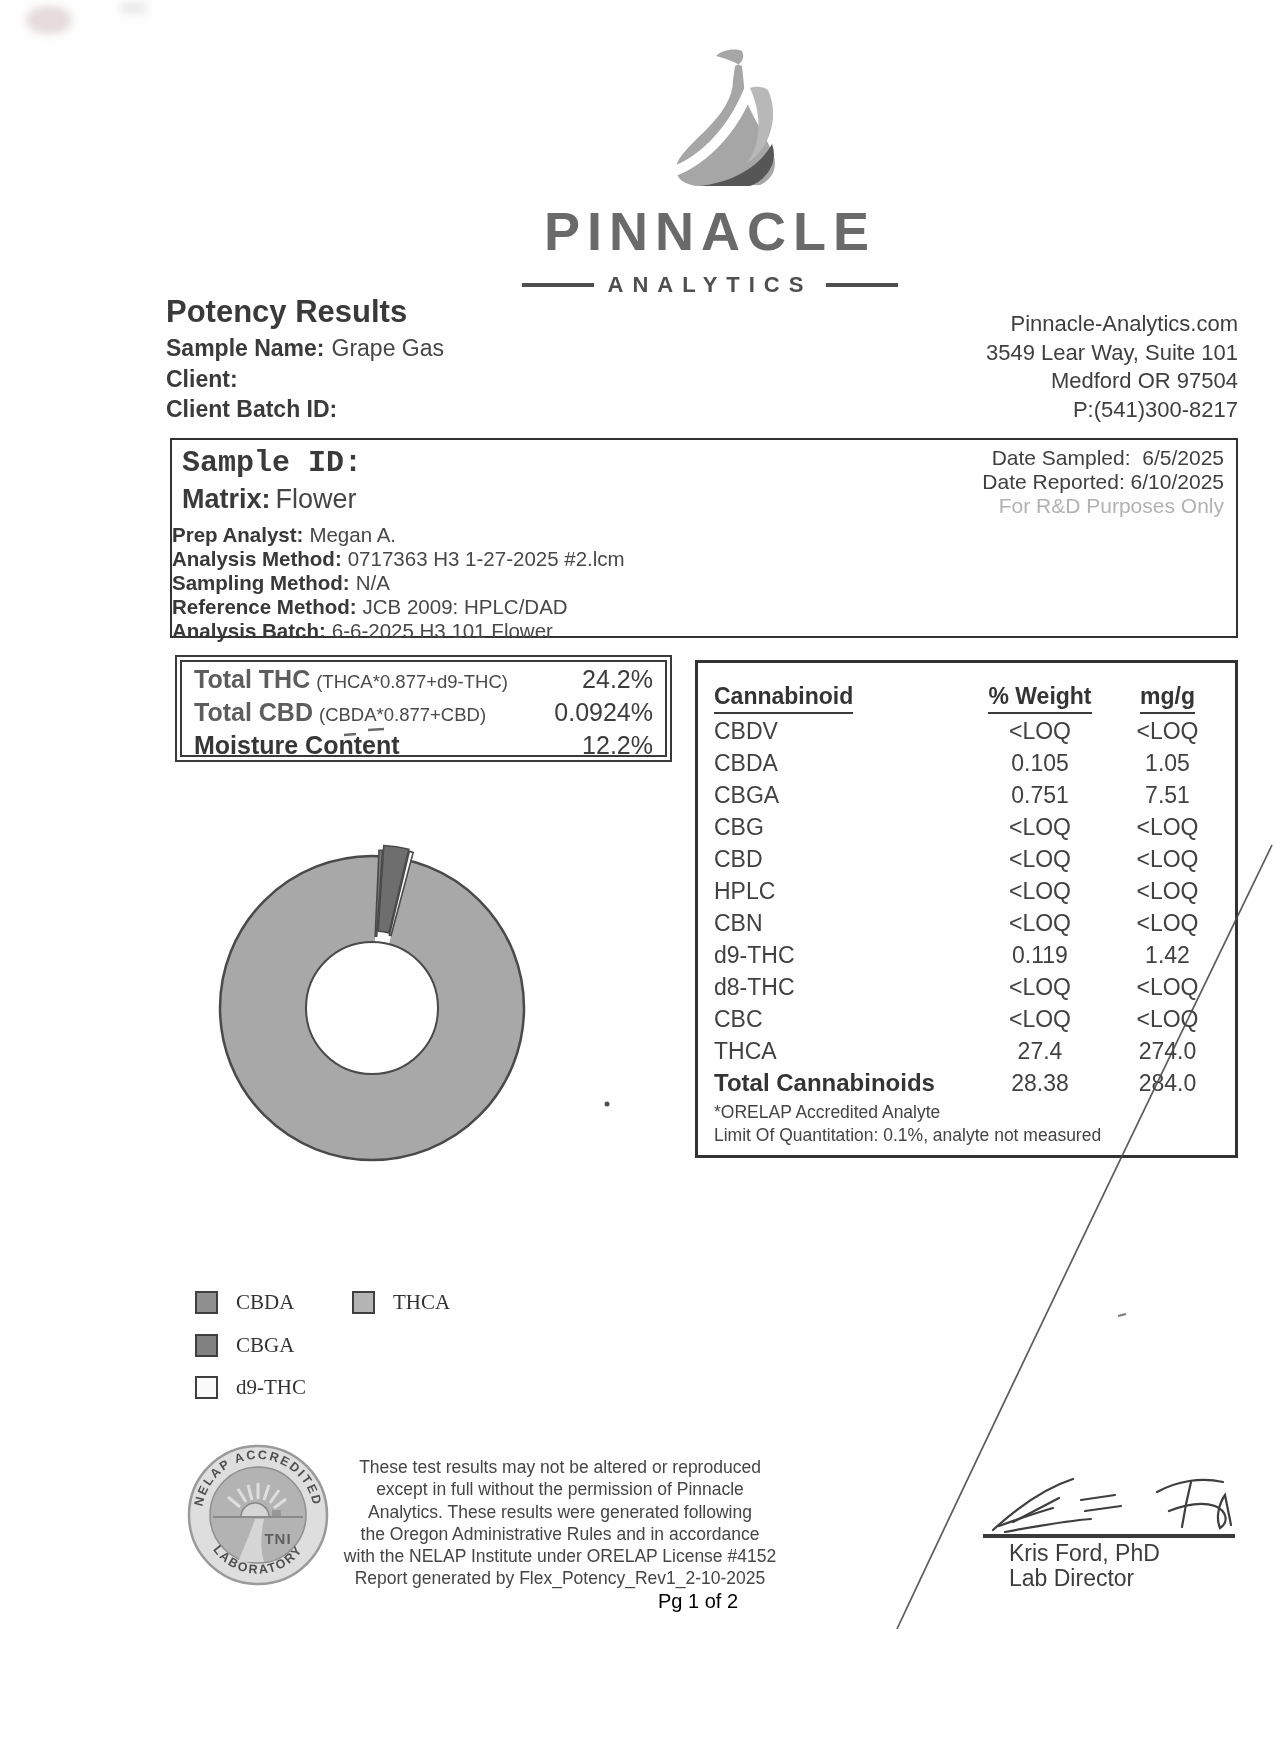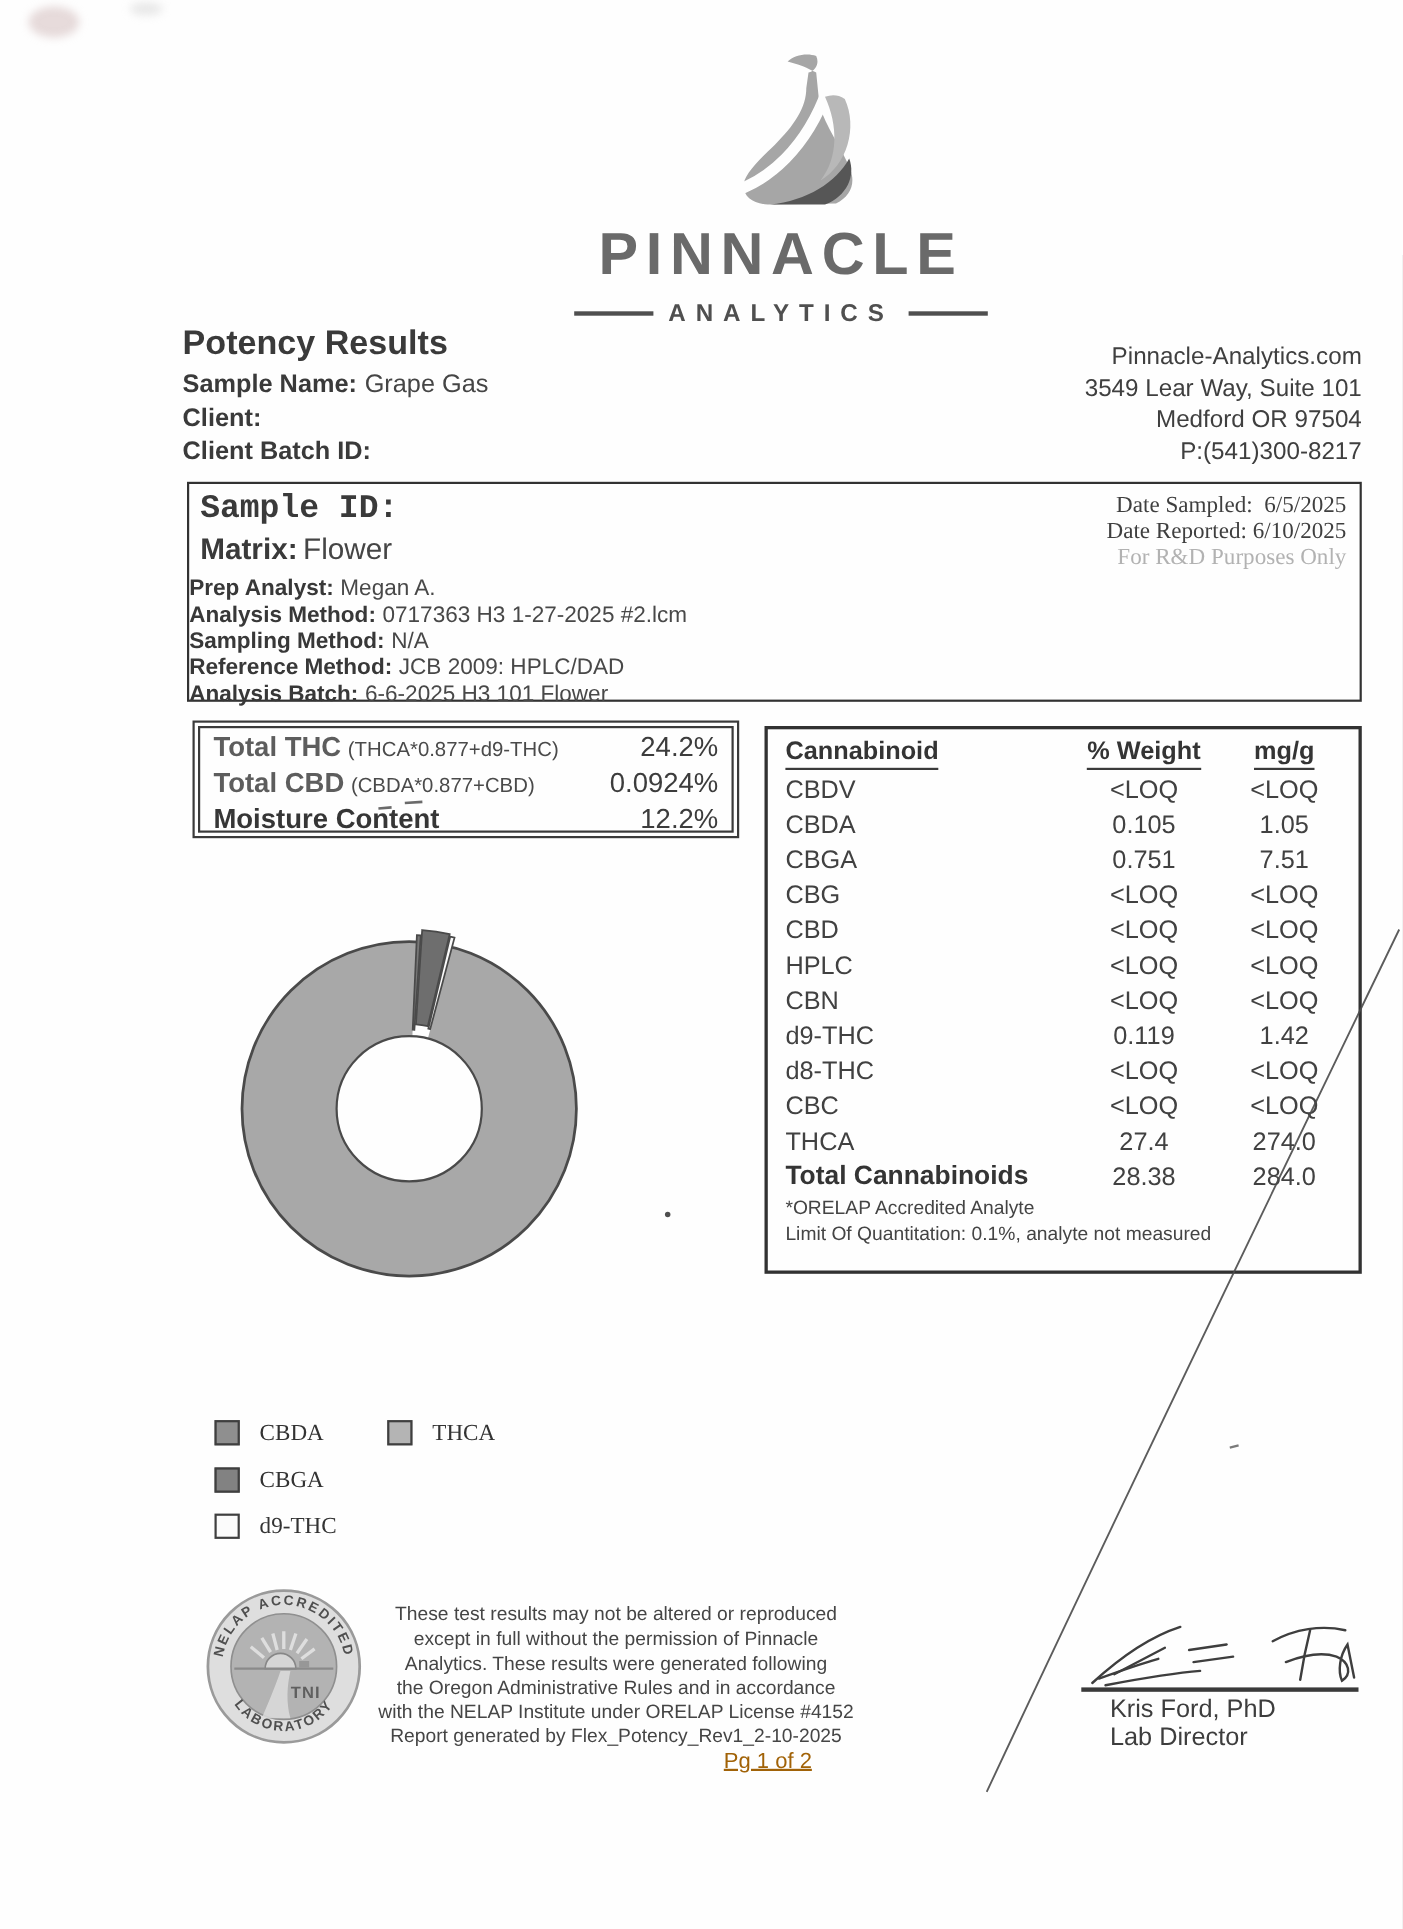--- a/index.html
+++ b/index.html
@@ -18,51 +18,51 @@
   .hline{font-size:23px;line-height:30.5px;color:#454545;}
   .hline b{color:#3a3a3a;margin-right:7px;}
   .header-right{right:37px;top:310px;text-align:right;font-size:22px;line-height:28.7px;color:#3f3f3f;}
   
   .sample-box{left:170px;top:438px;width:1068px;height:200px;border:2.5px solid #323232;box-sizing:border-box;}
   .sb-big1{font-size:30px;font-weight:bold;color:#3a3a3a;margin:6px 0 4px 10px;font-family:Liberation Mono, monospace;}
   .sb-big2{font-size:27px;margin:0 0 8px 10px;color:#454545;}
   .sb-big2 b{color:#3a3a3a;margin-right:5px;}
   .srow{font-size:20.5px;line-height:24px;color:#484848;}
   .srow b{color:#383838;margin-right:6px;}
-  .box-right{position:absolute;right:12px;top:6px;text-align:right;font-size:21px;line-height:24px;color:#3f3f3f;font-family:Liberation Serif, serif;}
+  .box-right{position:absolute;right:12px;top:6px;text-align:right;font-size:21px;line-height:24px;color:#3f3f3f;}
   .rd-note{color:#b2b2b2;}
   
   .summary-box{left:175px;top:655px;width:497px;height:107px;border:7px double #3a3a3a;box-sizing:border-box;padding-top:3px;}
   .sumrow{display:flex;align-items:baseline;height:33px;padding:0 12px;}
   .sumlabel{font-size:25px;font-weight:bold;color:#5d5d5d;white-space:nowrap;}
   .sumrow.dark .sumlabel{color:#363636;}
   .sumformula{font-size:18.5px;color:#4a4a4a;margin-left:6px;white-space:nowrap;}
   .sumvalue{margin-left:auto;font-size:25px;color:#3c3c3c;}
   
-  .ctable{left:695px;top:660px;width:543px;height:498px;border:3px solid #323232;box-sizing:border-box;padding-top:4px;}
+  .ctable{left:695px;top:660px;width:543px;height:498px;border:3px solid #323232;box-sizing:border-box;padding-top:18px;}
   .thead,.trow{display:grid;grid-template-columns:256px 172px 1fr;}
   .thead{height:34px;line-height:30px;font-size:23px;font-weight:bold;color:#343434;}
   .thead .c0{padding-left:16px;}
   .thead span{display:inline-block;border-bottom:2.5px solid #3a3a3a;padding-bottom:1px;}
   .thead .c1,.thead .c2{text-align:center;}
   .thead .c2{padding-right:26px;}
   .trow{height:32px;line-height:32px;font-size:23px;color:#414141;}
   .trow .c0{padding-left:16px;}
   .trow .c1{text-align:center;}
   .trow .c2{text-align:center;padding-right:26px;}
   .trow.total .c0{font-weight:bold;color:#343434;font-size:24px;}
   .tfoot{font-size:17.5px;line-height:20px;color:#444;padding-left:16px;margin-top:3px;}
   
   .legend{left:195px;top:1290px;width:330px;height:125px;}
   .legend-item{position:absolute;display:flex;align-items:center;}
   .legend-swatch{width:23px;height:23px;border:2px solid #3f3f3f;box-sizing:border-box;margin-right:18px;}
   .legend-label{font-family:"Liberation Serif",serif;font-size:21px;color:#333;}
   
   .disclaimer{left:300px;top:1456px;width:520px;text-align:center;font-size:17.5px;line-height:22.3px;color:#454545;}
-  .pagenum{left:658px;top:1590px;font-size:20px;color:#a16207;text-decoration:underline;}
+  .pagenum{left:658px;top:1590px;font-size:20px;color:#000000;}
   .sig-line{left:983px;top:1534px;width:252px;height:4px;background:#3a3a3a;}
   .sig-name{left:1009px;top:1541px;font-size:23px;color:#3d3d3d;line-height:25px;}
   .smudge{position:absolute;border-radius:50%;filter:blur(4px);}
 </style>
 </head>
 <body>
 
 <div class="page">
 
   <div class="smudge" style="left:26px;top:6px;width:46px;height:28px;background:rgba(208,184,184,0.5);"></div>

